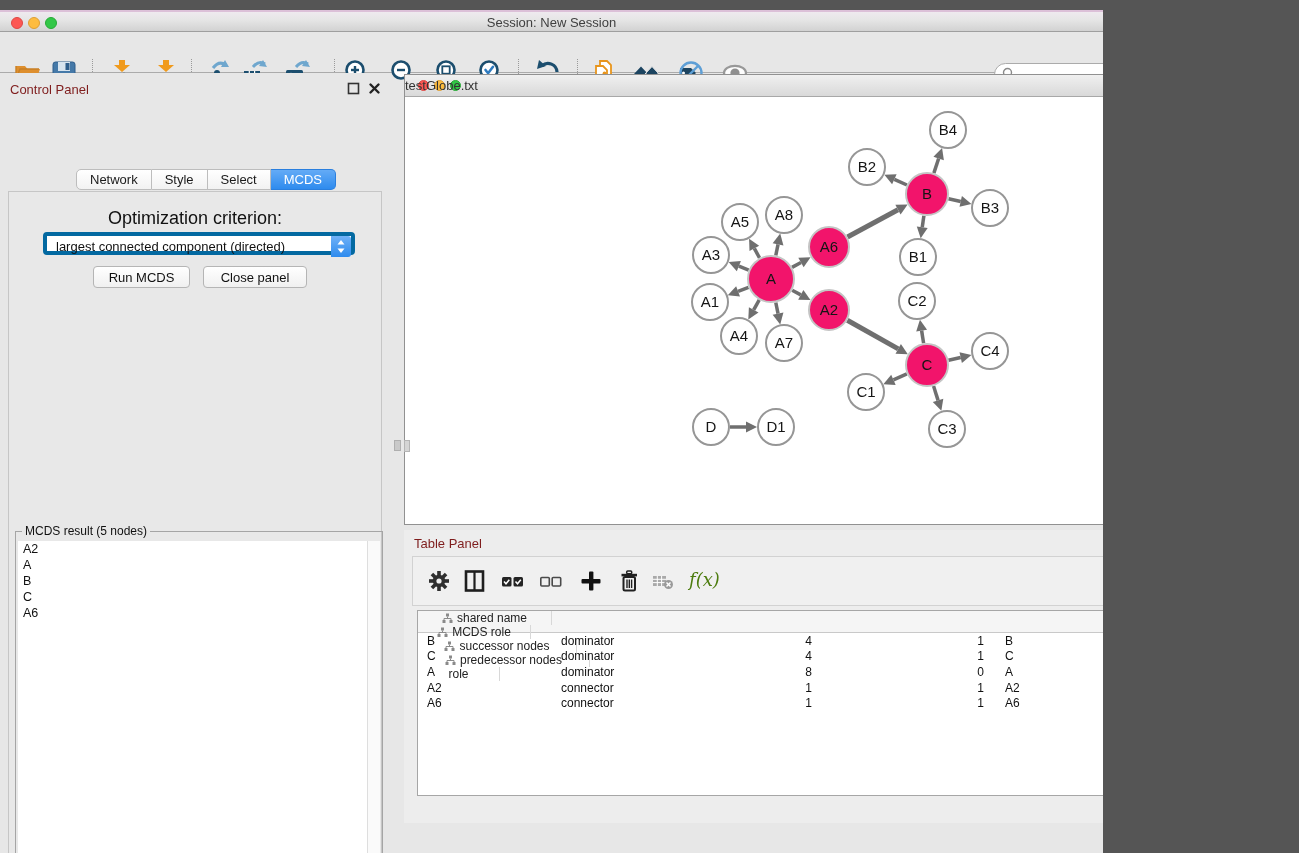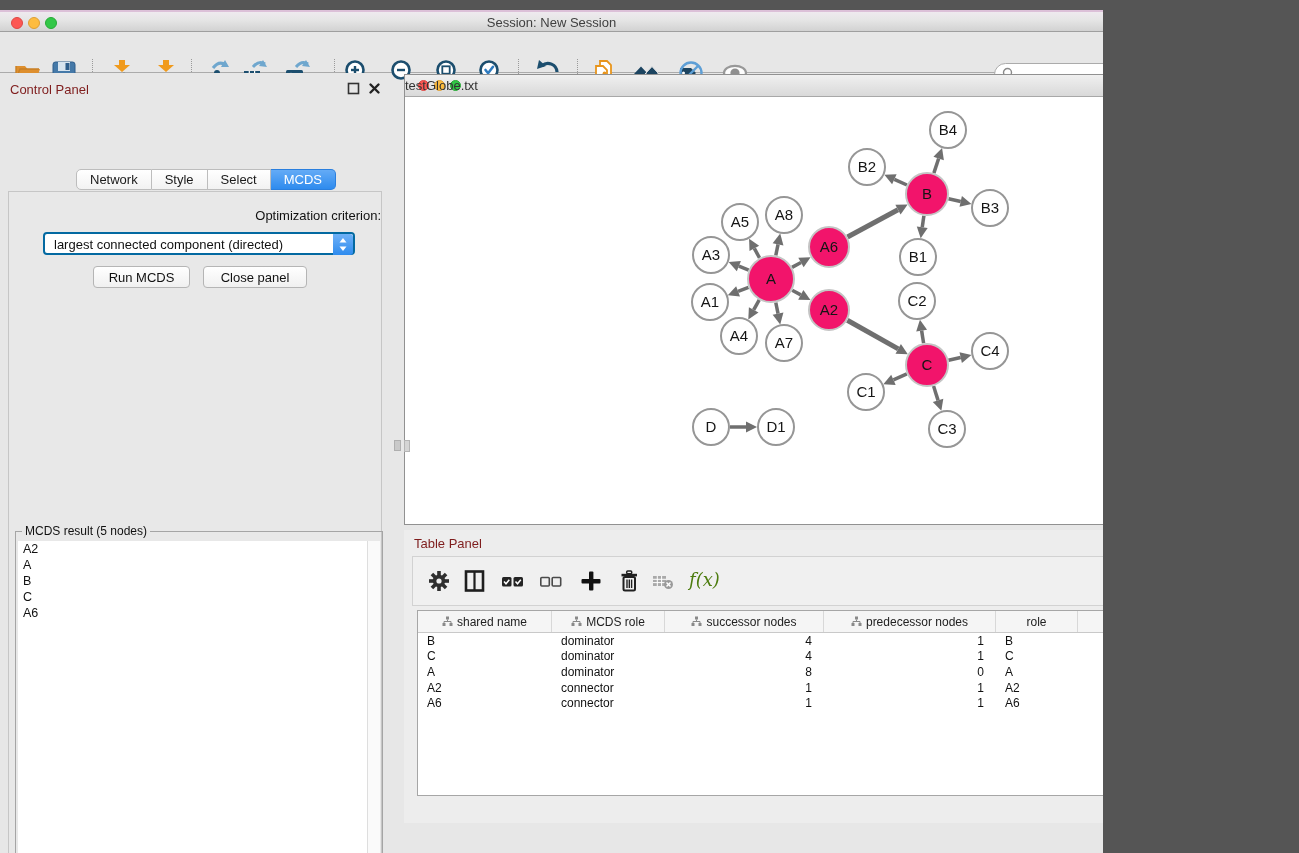--- a/index.html
+++ b/index.html
@@ -26,23 +26,23 @@
   .panel-title{position:absolute;left:10px;top:9px;font-size:13px;color:#7f1d1d;}
   .float-ic,.close-ic{position:absolute;top:9px;width:13px;height:13px;}
   .seg{position:absolute;display:flex;}
   .seg-tab{height:19px;line-height:19px;padding:0 13px;background:linear-gradient(#FFF,#F2F2F2);
     border:1px solid #BDBDBD;border-left:none;font-size:13px;color:#1a1a1a;text-align:center;}
   .seg-tab:first-child{border-left:1px solid #BDBDBD;border-radius:5px 0 0 5px;}
   .seg-tab:last-child{border-radius:0 5px 5px 0;}
   .seg-tab.active{background:linear-gradient(#64ABF6,#2E8BEE);color:#fff;border-color:#2A7FDE;}
   .cp-content{position:absolute;left:8px;top:118px;width:374px;height:685px;background:#E8E8E8;
     border:1px solid #C6C6C6;box-sizing:border-box;}
-  .opt-label{position:absolute;left:0;top:16px;width:100%;text-align:right;font-size:13px;color:#111;}
+  .opt-label{position:absolute;left:0;top:16px;width:100%;text-align:center;font-size:18px;color:#111;}
   .selectbox{position:absolute;left:34px;top:40px;width:312px;height:23px;background:#fff;
-    border:2px solid #0369a1;border-radius:4px;box-sizing:border-box;padding-left:36px;}
+    border:4px solid #0369a1;border-radius:4px;box-sizing:border-box;padding-left:36px;}
   .selectbox .sel-text{position:absolute;left:9px;top:3px;font-size:13px;color:#111;white-space:nowrap;}
   .sel-step{position:absolute;right:0;top:0;width:20px;height:21px;border-radius:0 3px 3px 0;
     background:linear-gradient(#6FB1F7,#2E8BEE);}
   .btn{position:absolute;height:22px;background:linear-gradient(#FFF,#F0F0F0);border:1px solid #B5B5B5;
     border-radius:4px;font-size:13px;color:#111;text-align:center;line-height:21px;box-sizing:border-box;}
   .fieldset{position:absolute;left:6px;top:339px;width:366px;height:341px;border:1px solid #A5A5A5;}
   .fieldset .legend{position:absolute;left:6px;top:-8px;background:#E8E8E8;padding:0 3px;font-size:12px;color:#111;}
   .fieldset .listwrap{position:absolute;left:2px;top:9px;right:14px;bottom:2px;background:#fff;}
   .fieldset .scroll{position:absolute;top:9px;right:2px;bottom:2px;width:12px;background:#FAFAFA;border-left:1px solid #DEDEDE;}
   .mcds-item{padding-left:5px;line-height:16px;font-size:12.5px;color:#111;}
@@ -58,21 +58,21 @@
   .grip{position:absolute;right:1px;bottom:1px;width:13px;height:13px;}
   .lnub{position:absolute;left:-1px;top:365px;width:4px;height:10px;background:#D5D5D5;border:1px solid #B5B5B5;}
   
   .tpanel{position:absolute;left:404px;top:520px;width:894px;height:293px;background:#EDEDED;}
   .tp-toolbar{position:absolute;left:8px;top:26px;right:8px;height:50px;background:#F0F0F0;
     border:1px solid #D2D2D2;box-sizing:border-box;}
   .tpi{position:absolute;top:12px;width:24px;height:24px;}
   .fx{position:absolute;top:12px;font-family:"DejaVu Serif",serif;font-style:italic;font-size:18px;color:#4d7c0f;}
   .tblwrap{position:absolute;left:13px;top:80px;width:873px;height:186px;background:#fff;
     border:1px solid #A6A6A6;box-sizing:border-box;overflow:hidden;}
-  .thead{display:flex;height:21px;background:#F5F5F5;border-bottom:1px solid #C9C9C9;}
+  .thead{display:flex;height:21px;background:#F5F5F5;border-bottom:1px solid #C9C9C9;flex-direction:column;}
   .th{display:flex;align-items:center;justify-content:center;gap:4px;border-right:1px solid #D8D8D8;
     font-size:12px;color:#222;box-sizing:border-box;}
   .trow{display:flex;height:15.6px;align-items:center;}
   .td{font-size:12px;color:#111;box-sizing:border-box;white-space:nowrap;overflow:hidden;}
   
   .statusbar{position:absolute;left:0;top:817px;width:100%;height:32px;background:#E7E7E7;
     border-top:1px solid #C0C0C0;box-sizing:border-box;}
   .sq-btn{position:absolute;background:#F4F4F4;border:1px solid #ACACAC;border-radius:3px;box-sizing:border-box;}
   .mem-btn{position:absolute;right:9px;top:5px;height:22px;padding:0 10px 0 26px;background:#FDFDFD;
     border:1px solid #B5B5B5;border-radius:3px;font-size:13px;line-height:20px;color:#111;box-sizing:border-box;}

